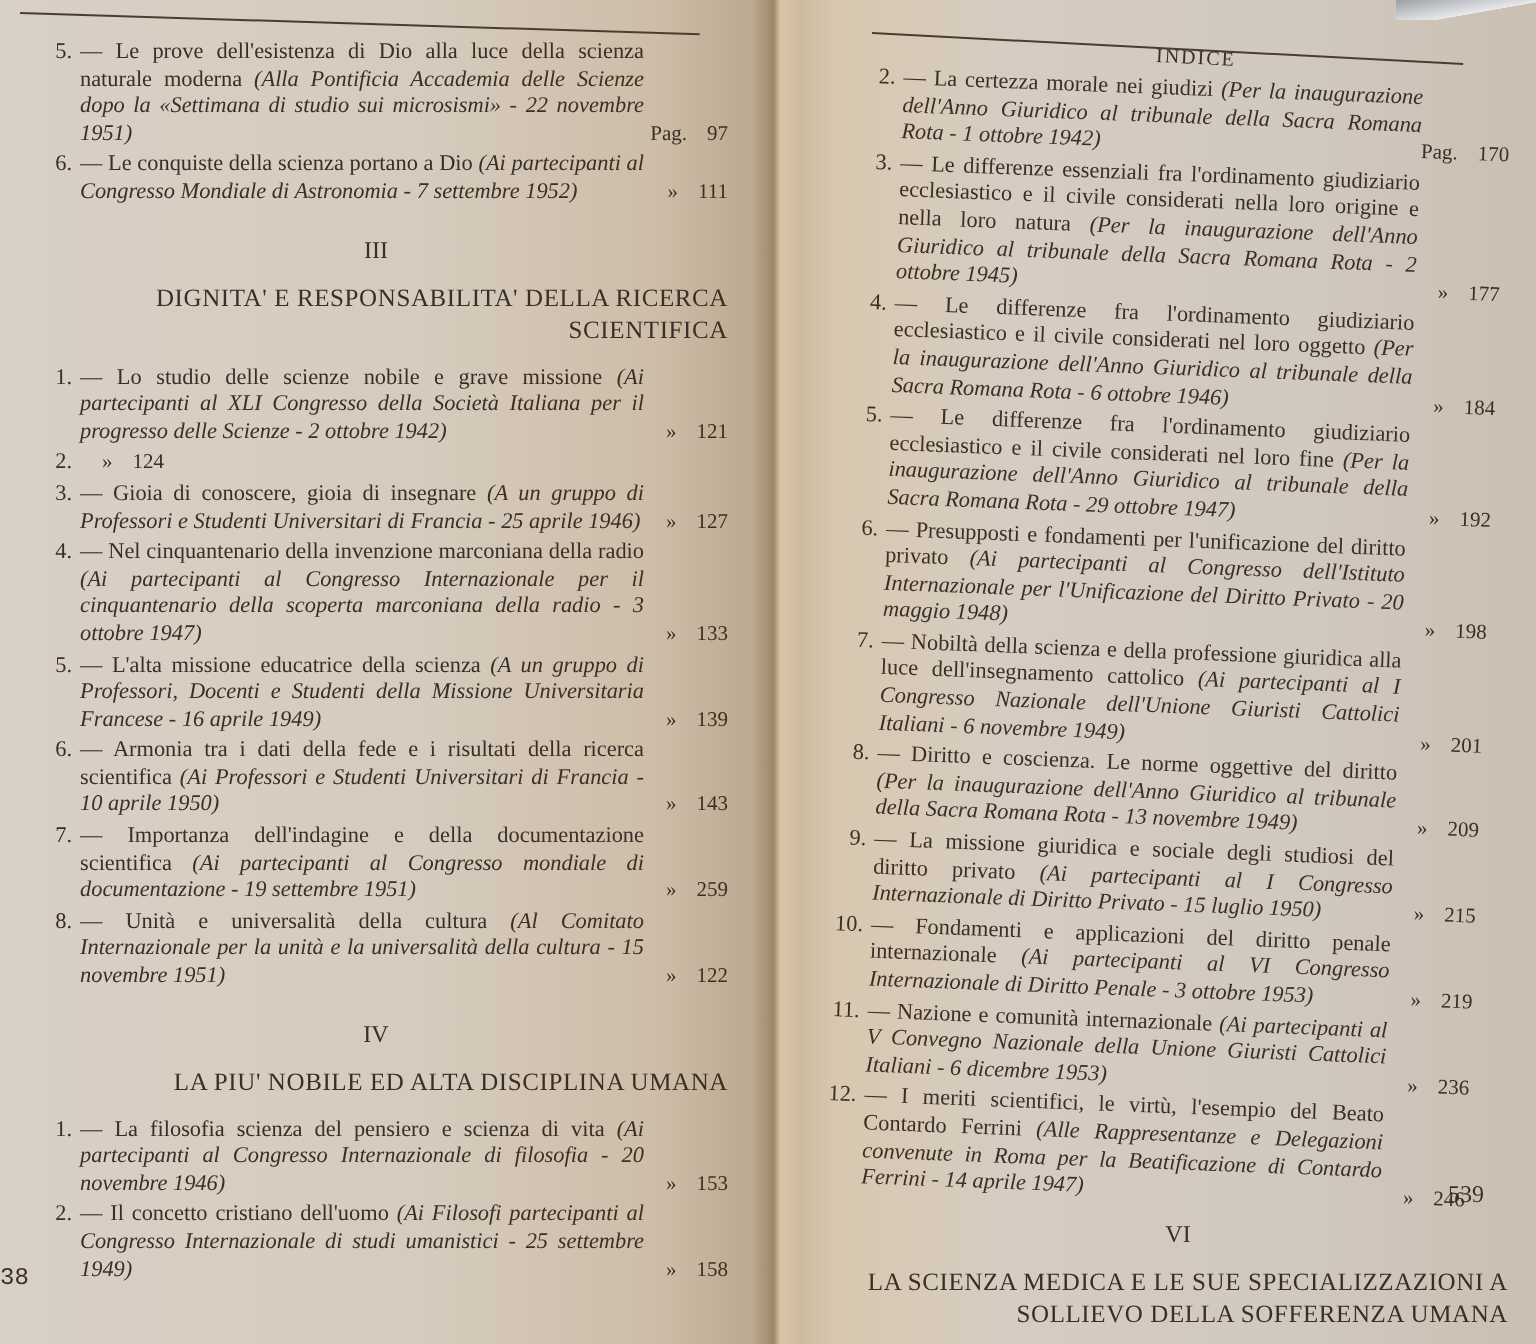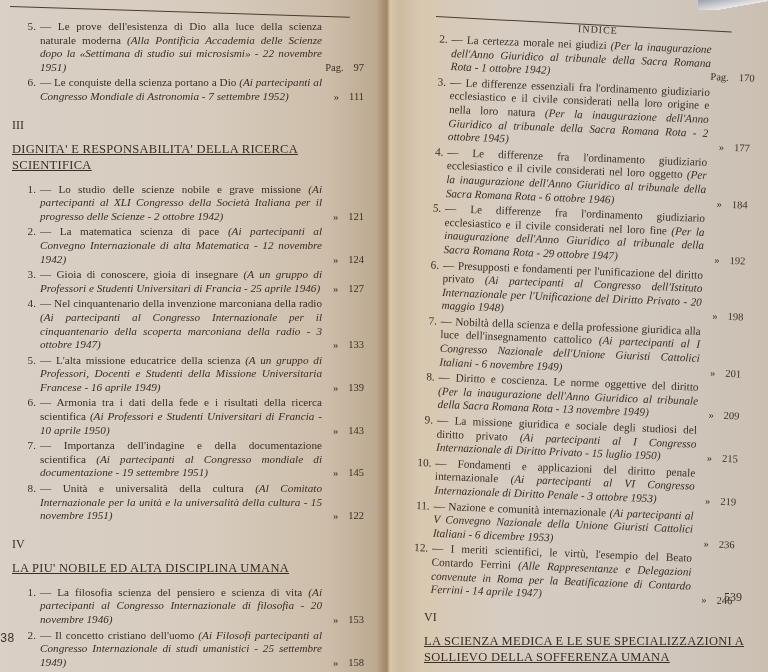--- a/index.html
+++ b/index.html
@@ -40,22 +40,22 @@
   .left-content { left:12px; top:20px; width:352px; }
   .right-content { left:36px; top:32px; width:330px; }
   .right-content .tilt { transform:rotate(2.2deg); transform-origin:left top; }
 
   .entry { display:flex; font-size:11.2px; line-height:13.6px; margin-bottom:2px; }
   .entry .num { width:24px; flex:none; text-align:right; padding-right:4px; white-space:nowrap; }
   .entry .body { flex:1; text-align:justify; }
   .entry .body i { font-style:italic; }
   .entry .page-ref { width:42px; flex:none; text-align:right; align-self:flex-end; white-space:nowrap; font-size:10.5px; }
   .entry .page-ref .pfx { margin-right:10px; }
-  .section-num { font-size:12px; margin:14px 0 8px; }
-  .section-title { text-align:left; font-size:12.5px; letter-spacing:.3px; margin-bottom:10px; line-height:16px;text-decoration:underline; }
+  .section-num { text-align:center; font-size:12px; margin:14px 0 8px; }
+  .section-title { text-align:right; font-size:12.5px; letter-spacing:.3px; margin-bottom:10px; line-height:16px; }
   .folio { position:absolute; font-size:12px; }
   .folio-left { left:0; top:632px;font-family:Liberation Mono, monospace; }
   .folio-right { left:336px; top:590px;text-align:center; }
 </style>
 </head>
 <body>
 
 <div class="page page-left">
   <div class="rule rule-left"></div>
   <div class="content left-content">
@@ -75,21 +75,20 @@
         <div>
           <div class="section-num">III</div>
           <div class="section-title">DIGNITA' E RESPONSABILITA' DELLA RICERCA SCIENTIFICA</div>
           <div class="entry">
             <span class="num">1.</span>
             <span class="body">— Lo studio delle scienze nobile e grave missione <i>(Ai partecipanti al XLI Congresso della Società Italiana per il progresso delle Scienze - 2 ottobre 1942)</i></span>
             <span class="page-ref"><span class="pfx">»</span><span>121</span></span>
           </div>
           <div class="entry">
             <span class="num">2.</span>
-            <span class="body">— La matematica scienza di pace <i>(Ai partecipanti al Convegno Internazionale di alta Matematica - 12 novembre 1942)</i></span>
             <span class="page-ref"><span class="pfx">»</span><span>124</span></span>
           </div>
           <div class="entry">
             <span class="num">3.</span>
             <span class="body">— Gioia di conoscere, gioia di insegnare <i>(A un gruppo di Professori e Studenti Universitari di Francia - 25 aprile 1946)</i></span>
             <span class="page-ref"><span class="pfx">»</span><span>127</span></span>
           </div>
           <div class="entry">
             <span class="num">4.</span>
             <span class="body">— Nel cinquantenario della invenzione marconiana della radio <i>(Ai partecipanti al Congresso Internazionale per il cinquantenario della scoperta marconiana della radio - 3 ottobre 1947)</i></span>
@@ -101,21 +100,21 @@
             <span class="page-ref"><span class="pfx">»</span><span>139</span></span>
           </div>
           <div class="entry">
             <span class="num">6.</span>
             <span class="body">— Armonia tra i dati della fede e i risultati della ricerca scientifica <i>(Ai Professori e Studenti Universitari di Francia - 10 aprile 1950)</i></span>
             <span class="page-ref"><span class="pfx">»</span><span>143</span></span>
           </div>
           <div class="entry">
             <span class="num">7.</span>
             <span class="body">— Importanza dell'indagine e della documentazione scientifica <i>(Ai partecipanti al Congresso mondiale di documentazione - 19 settembre 1951)</i></span>
-            <span class="page-ref"><span class="pfx">»</span><span>145</span></span>
+            <span class="page-ref"><span class="pfx">»</span><span>259</span></span>
           </div>
           <div class="entry">
             <span class="num">8.</span>
             <span class="body">— Unità e universalità della cultura <i>(Al Comitato Internazionale per la unità e la universalità della cultura - 15 novembre 1951)</i></span>
             <span class="page-ref"><span class="pfx">»</span><span>122</span></span>
           </div>
         </div>
         <div>
           <div class="section-num">IV</div>
           <div class="section-title">LA PIU' NOBILE ED ALTA DISCIPLINA UMANA</div>

